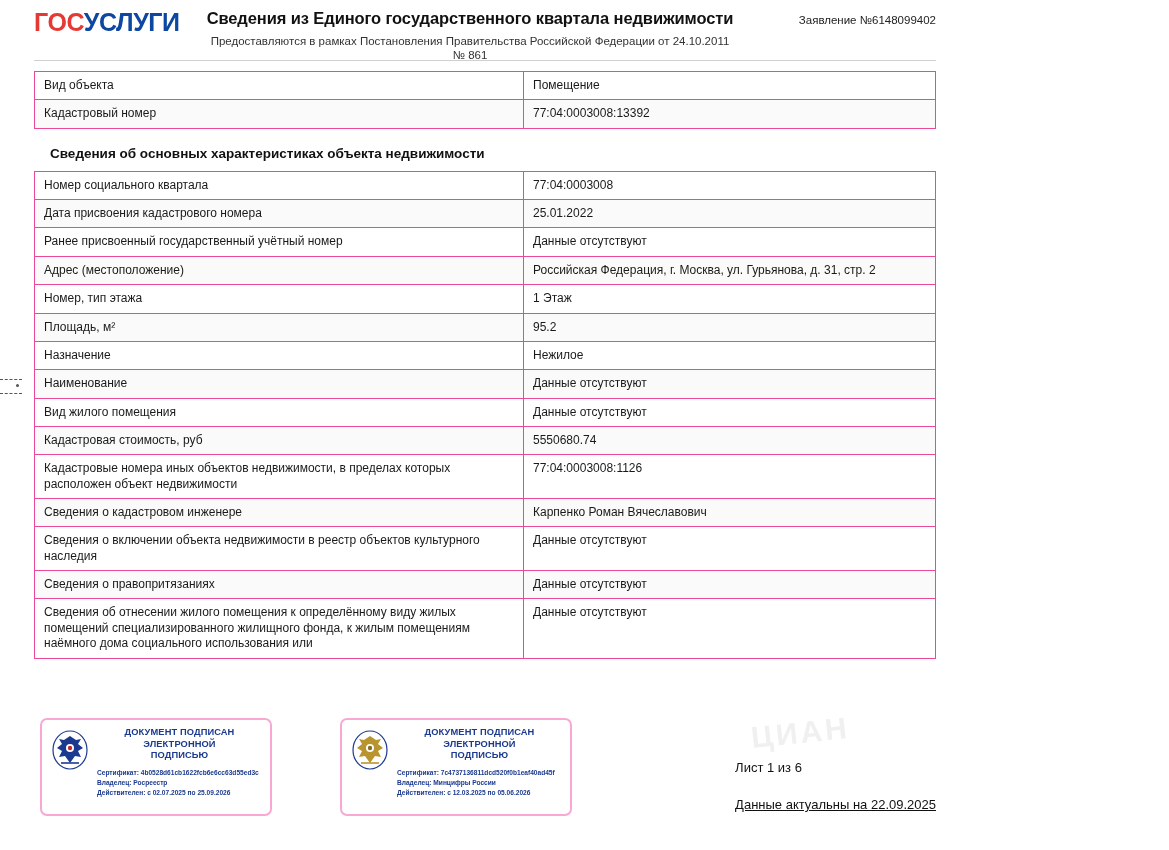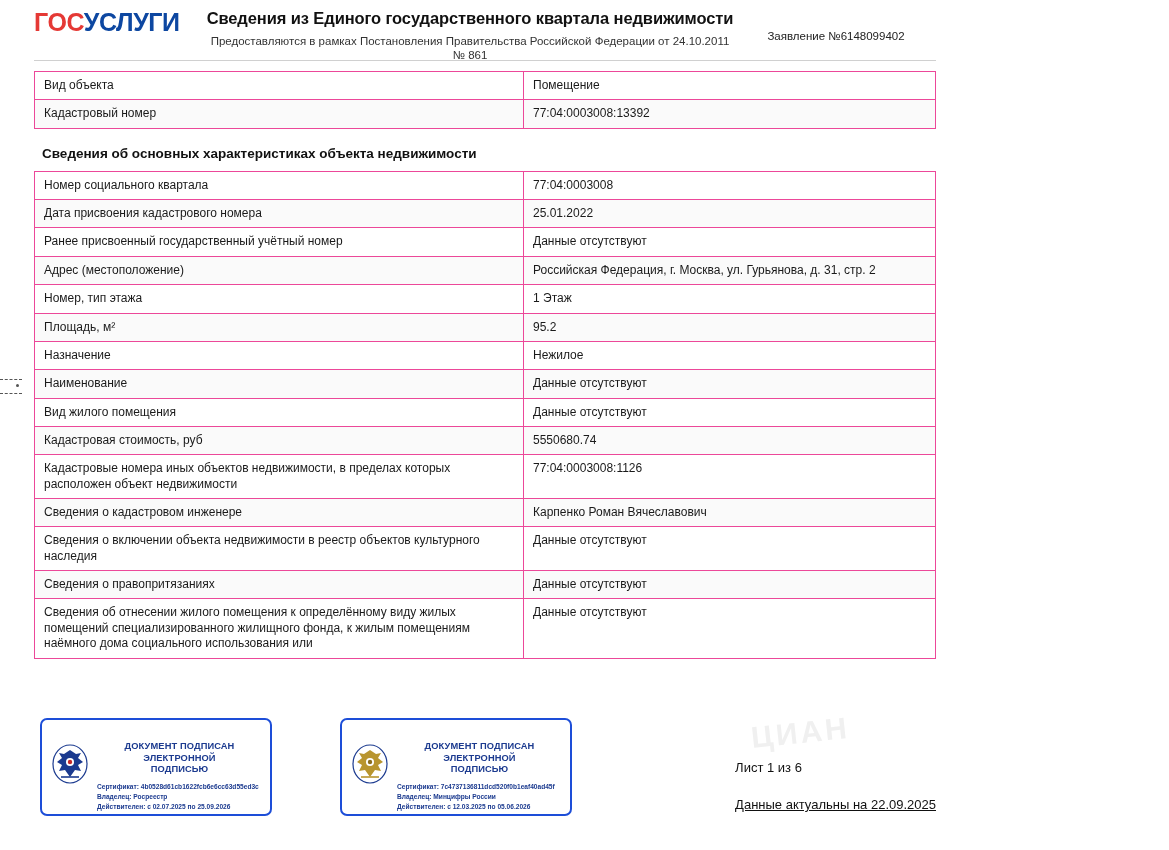--- a/index.html
+++ b/index.html
@@ -61,25 +61,24 @@
   }
   .doc-subtitle {
     font-size: 11.5px;
     color: #333;
     margin-top: 6px;
     line-height: 1.2;
   }
   .header-right {
     width: 200px;
     flex: 0 0 200px;
-    text-align: center;
+    text-align: right;
     font-size: 11.5px;
     color: #222;
     padding-top: 6px;
-    margin-top: 16px;
   }
   .header-rule {
     border-bottom: 1px solid #d0d0d0;
     margin: 6px 0 0 0;
   }
 
   
   table.info {
     width: 100%;
     border-collapse: collapse;
@@ -95,21 +94,21 @@
     line-height: 1.28;
     background: #fff;
   }
   table.info td.label { width: 470px; }
   table.info tr:nth-child(even) td { background: #fafafa; }
 
   .section-title {
     font-size: 13.5px;
     font-weight: bold;
     color: #111;
-    margin: 17px 0 7px 8px;
+    margin: 17px 0 7px 16px;
   }
 
   .main-table { margin-top: 0; }
   .main-table td.label { width: 470px; }
 
   
   .crop-mark {
     position: absolute;
     left: 0;
     width: 22px;
@@ -143,26 +142,26 @@
 
   
   .stamps {
     position: absolute;
     left: 40px;
     top: 718px;
     display: flex;
     gap: 68px;
   }
   .stamp {
-    border: 2px solid #1d4ed8;
+    border: 2px solid #f9a8d4;
     border-radius: 7px;
     width: 232px;
     height: 98px;
     box-sizing: border-box;
-    padding: 21px 8px 5px 8px;
+    padding: 7px 8px 5px 8px;
     display: flex;
     gap: 7px;
     background: #fff;
   }
   .stamp-emblem {
     width: 40px;
     flex: 0 0 40px;
     display: flex;
     align-items: flex-start;
     justify-content: center;

